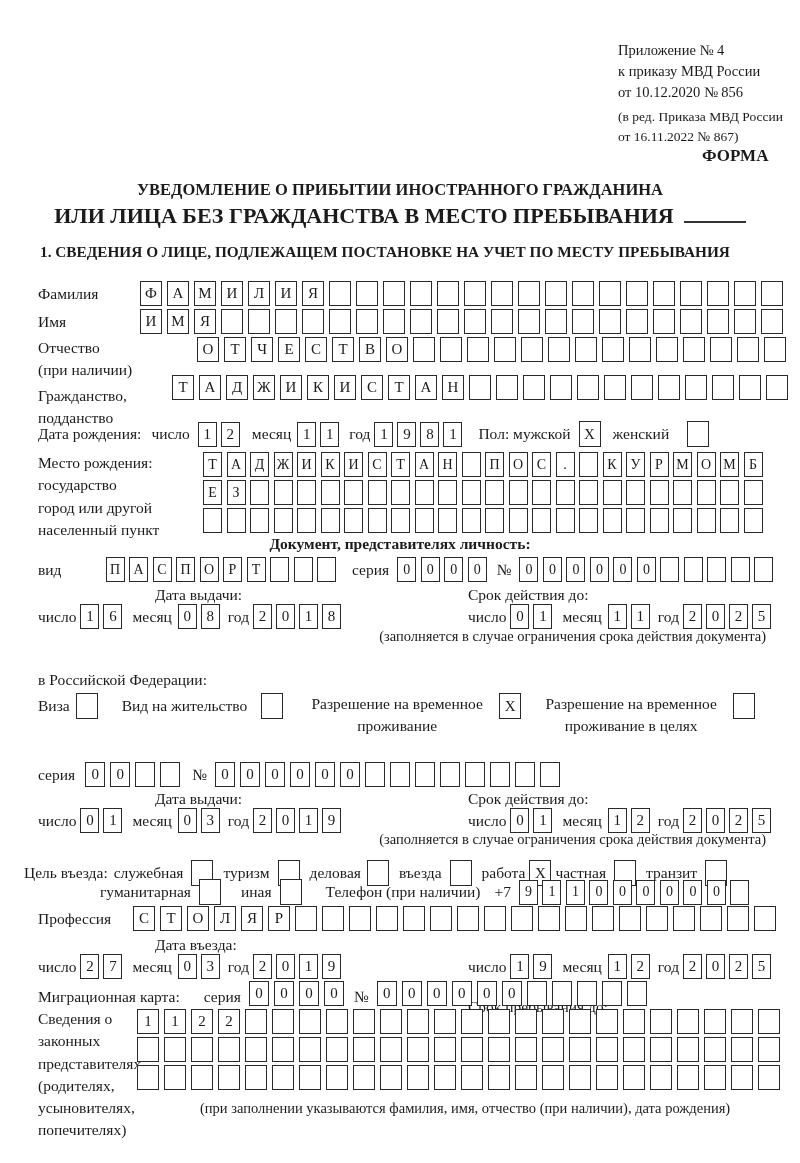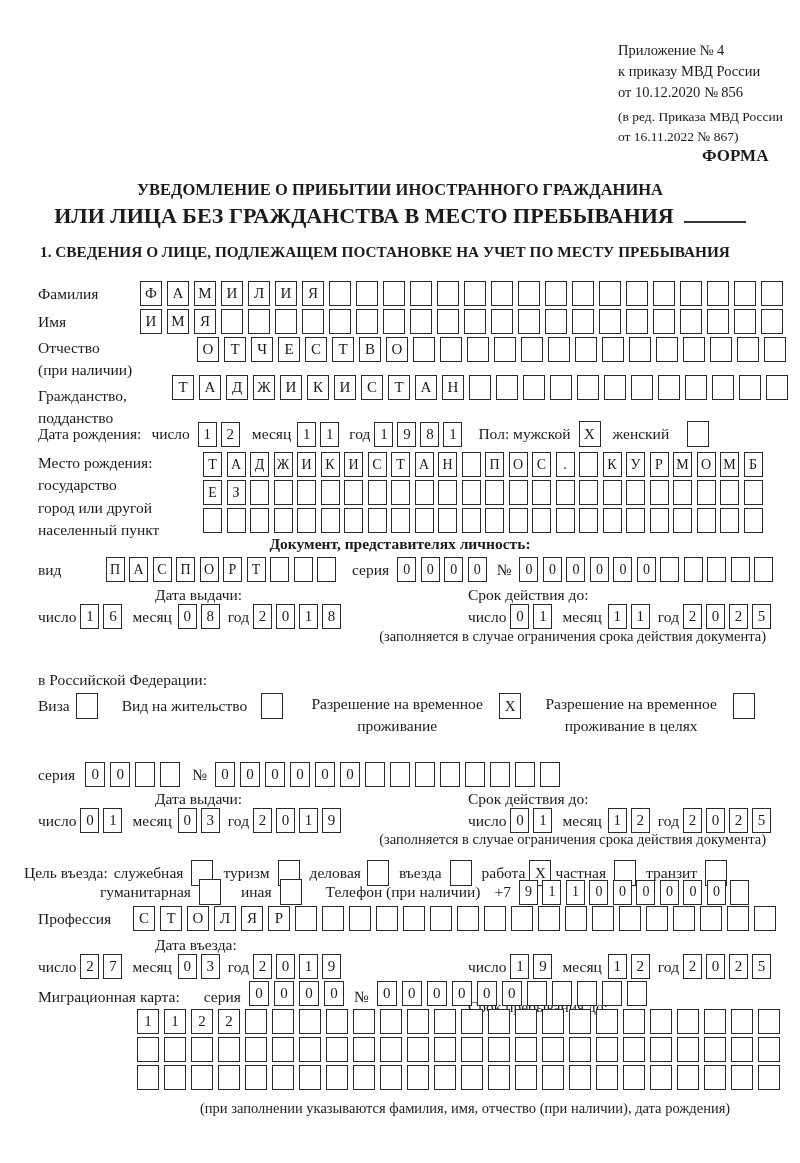--- a/index.html
+++ b/index.html
@@ -620,20 +620,28 @@
         <span class="cell">0</span>
         <span class="cell">0</span>
         <span class="cell"></span>
         <span class="cell"></span>
         <span class="cell"></span>
         <span class="cell"></span>
         <span class="cell"></span>
       </span>
   </div>
 
+  <div class="abs stack" style="left:38px;top:1008px;line-height:22.3px;">
+    <div>Сведения о</div>
+    <div>законных</div>
+    <div>представителях</div>
+    <div>(родителях,</div>
+    <div>усыновителях,</div>
+    <div>попечителях)</div>
+  </div>
   <div class="abs vstack3" style="left:137px;top:1009px;">
     <span class="cells cw22">
         <span class="cell">1</span>
         <span class="cell">1</span>
         <span class="cell">2</span>
         <span class="cell">2</span>
         <span class="cell"></span>
         <span class="cell"></span>
         <span class="cell"></span>
         <span class="cell"></span>

